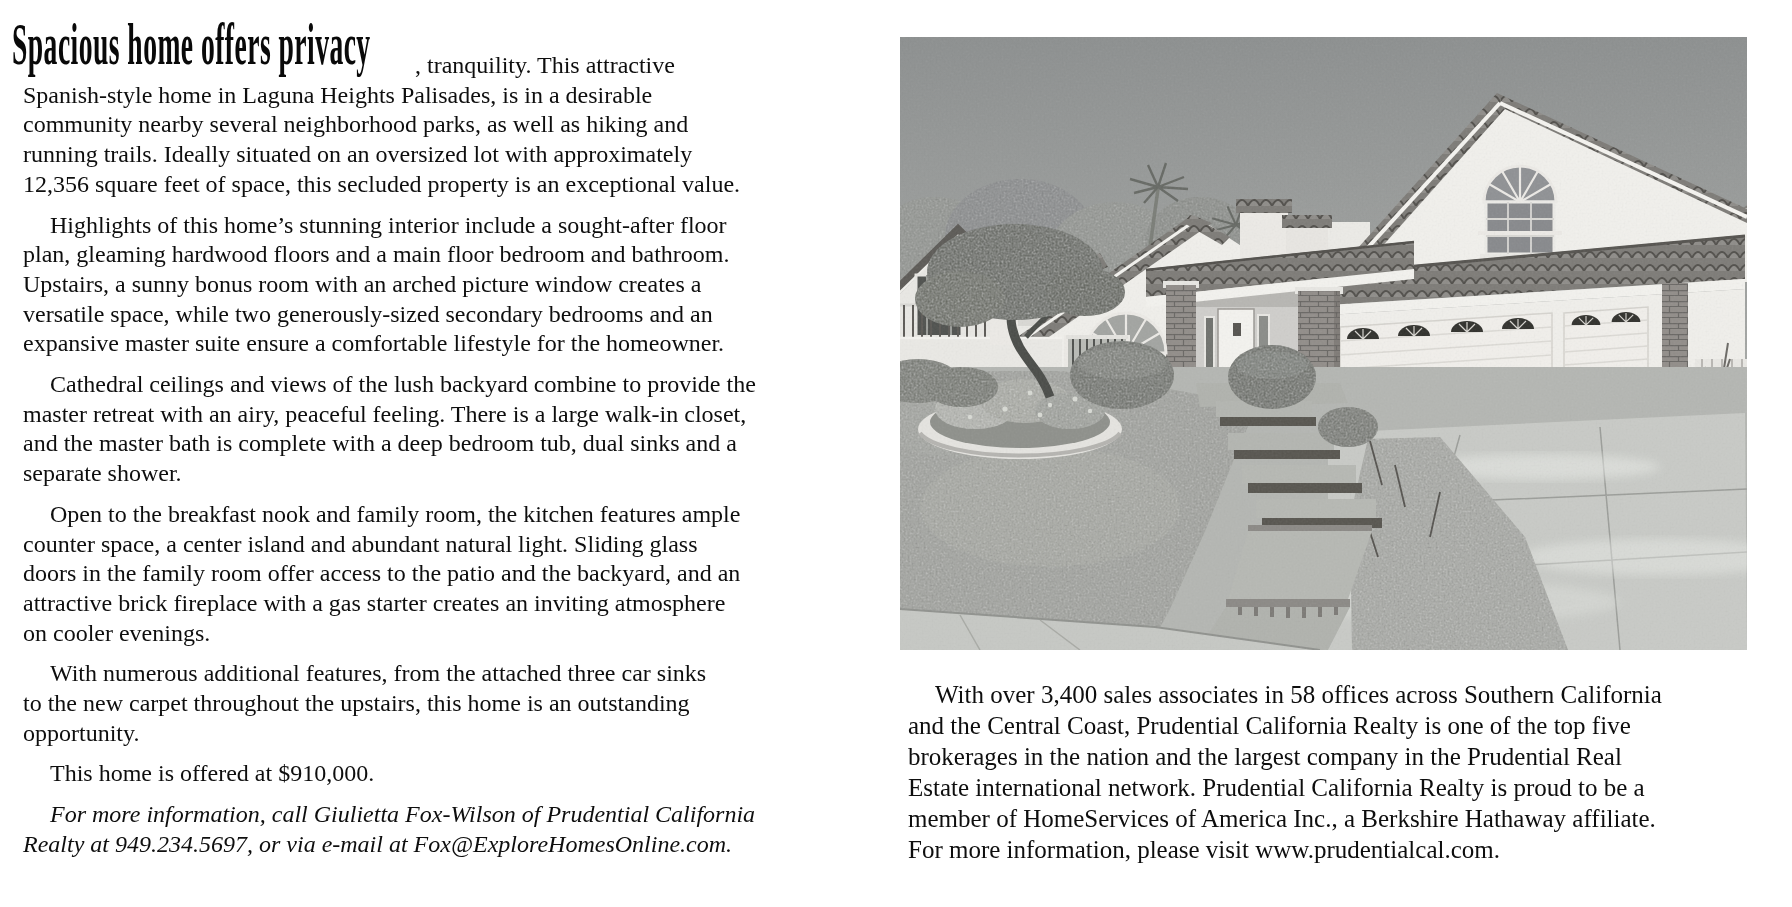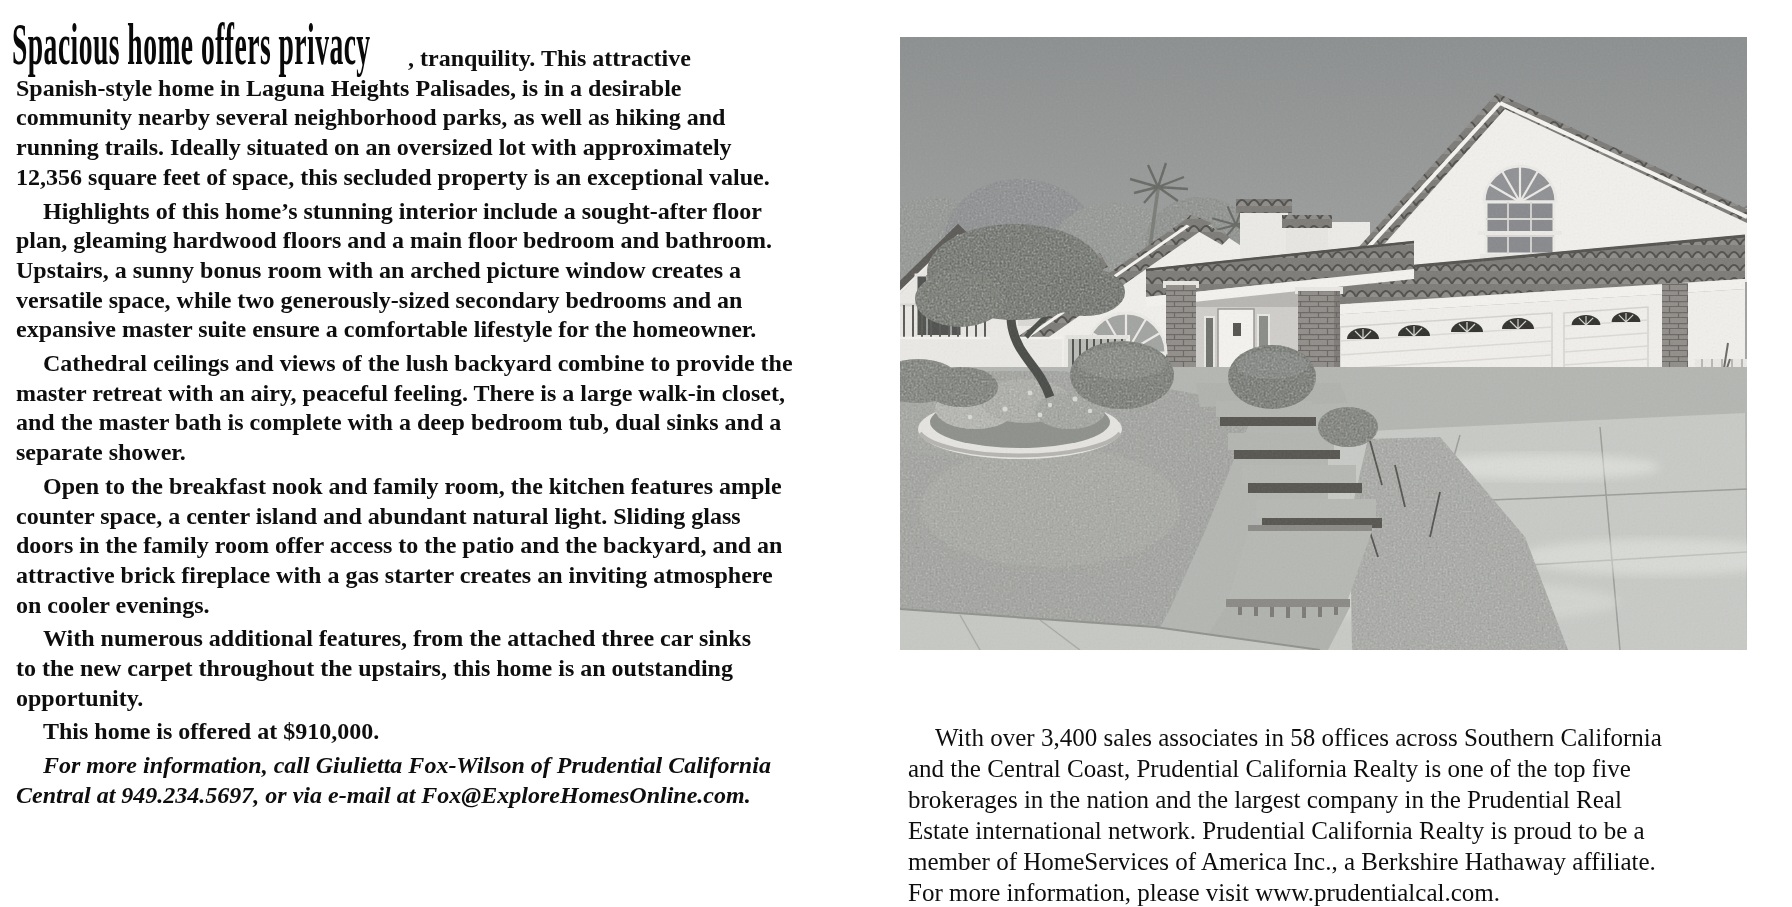--- a/index.html
+++ b/index.html
@@ -13,33 +13,33 @@
   .headline{
     position:absolute;left:12px;top:14px;
     font-size:60px;line-height:1;font-weight:bold;
     transform:scaleX(0.46);transform-origin:left top;
     white-space:nowrap;letter-spacing:1px;color:#090909;
   }
   .article-col{
     position:absolute;left:12px;top:40px;width:890px;
     font-size:24px;line-height:29.7px;
   }
-  .article-col p{margin:4px;white-space:pre-line;font-weight:bold;}
+  .article-col p{margin:11px;white-space:pre-line;}
   .p-runin{text-indent:392px;}
   .p-indent{text-indent:27px;}
   .p-italic{font-style:italic;}
   
   .photo{
     position:absolute;left:900px;top:37px;width:847px;height:613px;
     overflow:hidden;background:#9a9c9a;
   }
   .photo svg{display:block;width:847px;height:613px;}
   
   .blurb{
-    position:absolute;left:908px;top:722px;width:862px;
+    position:absolute;left:908px;top:679px;width:862px;
     font-size:25px;line-height:31px;
   }
   .blurb p{margin:0;white-space:pre-line;text-indent:27px;}
 </style>
 </head>
 <body>
 
 <div class="headline">Spacious home offers privacy</div>
 
 <div class="article-col">
@@ -60,21 +60,21 @@
   <p class="p-indent">Open to the breakfast nook and family room, the kitchen features ample
 counter space, a center island and abundant natural light. Sliding glass
 doors in the family room offer access to the patio and the backyard, and an
 attractive brick fireplace with a gas starter creates an inviting atmosphere
 on cooler evenings.</p>
   <p class="p-indent">With numerous additional features, from the attached three car sinks
 to the new carpet throughout the upstairs, this home is an outstanding
 opportunity.</p>
   <p class="p-indent">This home is offered at $910,000.</p>
   <p class="p-indent p-italic">For more information, call Giulietta Fox-Wilson of Prudential California
-Central at 949.234.5697, or via e-mail at Fox@ExploreHomesOnline.com.</p>
+Realty at 949.234.5697, or via e-mail at Fox@ExploreHomesOnline.com.</p>
 </div>
 
 <div class="photo" role="img" aria-label="Black-and-white photograph of a two-story Spanish-style home: tiled gable roofs, arched feature windows, brick entry pillars with covered porch, three-car garage with sunburst door windows, front lawn with circular flower planter and tree, stepped stone walkway, wrought-iron fence and wet concrete driveway">
 <svg viewBox="0 0 847 613" xmlns="http://www.w3.org/2000/svg">
   <defs>
     <linearGradient id="skyg" x1="0" y1="0" x2="0" y2="1">
       <stop offset="0" stop-color="#8c8f8f"></stop>
           <stop offset="0.65" stop-color="#a9aba8"></stop>
           <stop offset="1" stop-color="#b5b7b4"></stop>
     </linearGradient>

